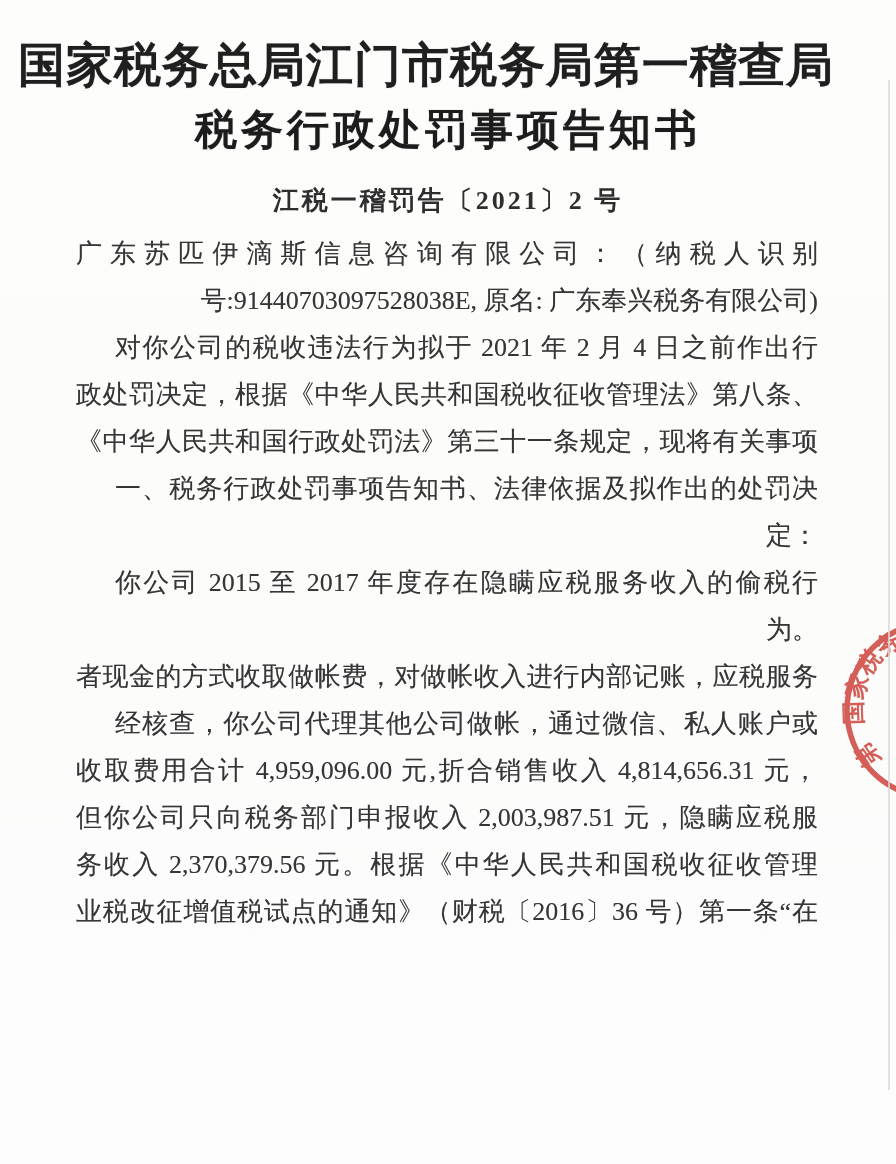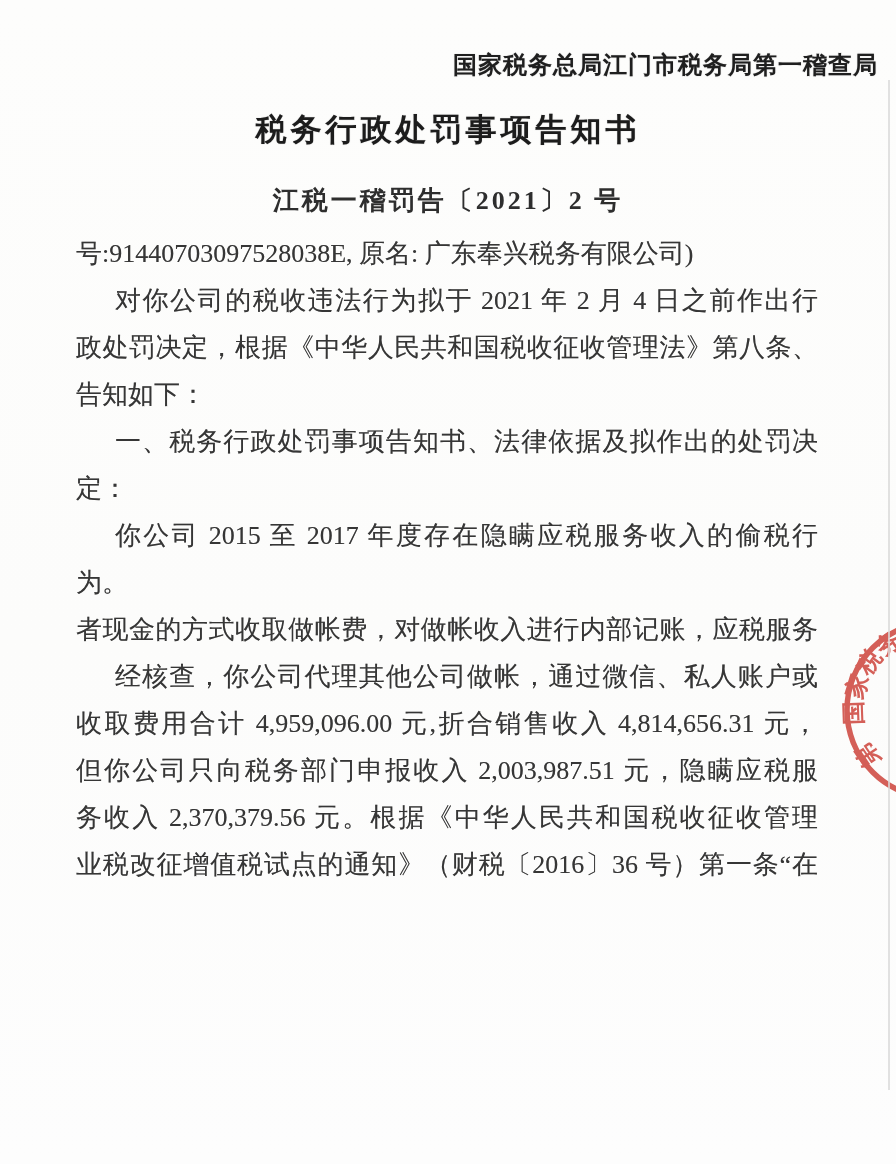--- a/index.html
+++ b/index.html
@@ -7,32 +7,32 @@
     position:relative;
     width:896px;height:1164px;
     margin:0 auto;
     background:linear-gradient(180deg,#fdfdfc 0%,#fcfcfb 55%,#fdfdfd 100%);
     overflow:hidden;
     font-family:"Liberation Serif","DejaVu Serif",serif;
     color:#333;
   }
   .title-main{
     margin:42px 18px 0;
-    text-align:right;
-    font-size:24px;
+    text-align:left;
+    font-size:47px;
     line-height:46px;
     font-weight:800;
     letter-spacing:1px;
     color:#1f1f1f;
     text-shadow:0 0 1px rgba(30,30,30,.35);
   }
   .title-sub{
     margin:16px 0 16px;
     text-align:center;
-    font-size:31px;
+    font-size:42px;
     line-height:52px;
     font-weight:800;
     letter-spacing:4px;
     color:#1c1c1c;
     text-shadow:0 0 1px rgba(30,30,30,.35);
   }
   .doc-number{
     margin:30px 0 0;
     text-align:center;
     font-size:26px;
@@ -45,20 +45,21 @@
     margin:14px 78px 0 76px;
   }
   .bline{
     font-size:26px;
     line-height:47px;
     height:47px;
     color:#363636;
     white-space:nowrap;
     overflow:hidden;
     text-shadow:0 0 0.5px rgba(50,50,50,.4);
+    text-align:right;
   }
   .bline.fill{
     text-align:justify;
     text-align-last:justify;
   }
   .bline.indent{
     text-indent:39px;
   }
   .seal{
     position:absolute;
@@ -88,24 +89,25 @@
 
 <div class="page">
 
   <h1 class="title-main">国家税务总局江门市税务局第一稽查局</h1>
 
   <h2 class="title-sub">税务行政处罚事项告知书</h2>
 
   <div class="doc-number">江税一稽罚告〔2021〕2 号</div>
 
   <div class="body-text">
+      <div class="bline fill">广东苏匹伊滴斯信息咨询有限公司：（纳税人识别</div>
       <div class="bline">号:91440703097528038E, 原名: 广东奉兴税务有限公司)</div>
       <div class="bline fill indent">对你公司的税收违法行为拟于 2021 年 2 月 4 日之前作出行</div>
       <div class="bline fill">政处罚决定，根据《中华人民共和国税收征收管理法》第八条、</div>
-      <div class="bline">告知如下：</div>
+      <div class="bline fill">《中华人民共和国行政处罚法》第三十一条规定，现将有关事项</div>
       <div class="bline fill indent">一、税务行政处罚事项告知书、法律依据及拟作出的处罚决</div>
       <div class="bline">定：</div>
       <div class="bline fill indent">你公司 2015 至 2017 年度存在隐瞒应税服务收入的偷税行</div>
       <div class="bline">为。</div>
       <div class="bline fill">者现金的方式收取做帐费，对做帐收入进行内部记账，应税服务</div>
       <div class="bline fill indent">经核查，你公司代理其他公司做帐，通过微信、私人账户或</div>
       <div class="bline fill">收取费用合计 4,959,096.00 元,折合销售收入 4,814,656.31 元，</div>
       <div class="bline fill">但你公司只向税务部门申报收入 2,003,987.51 元，隐瞒应税服</div>
       <div class="bline fill">务收入 2,370,379.56 元。根据《中华人民共和国税收征收管理</div>
       <div class="bline fill">业税改征增值税试点的通知》（财税〔2016〕36 号）第一条“在</div>

